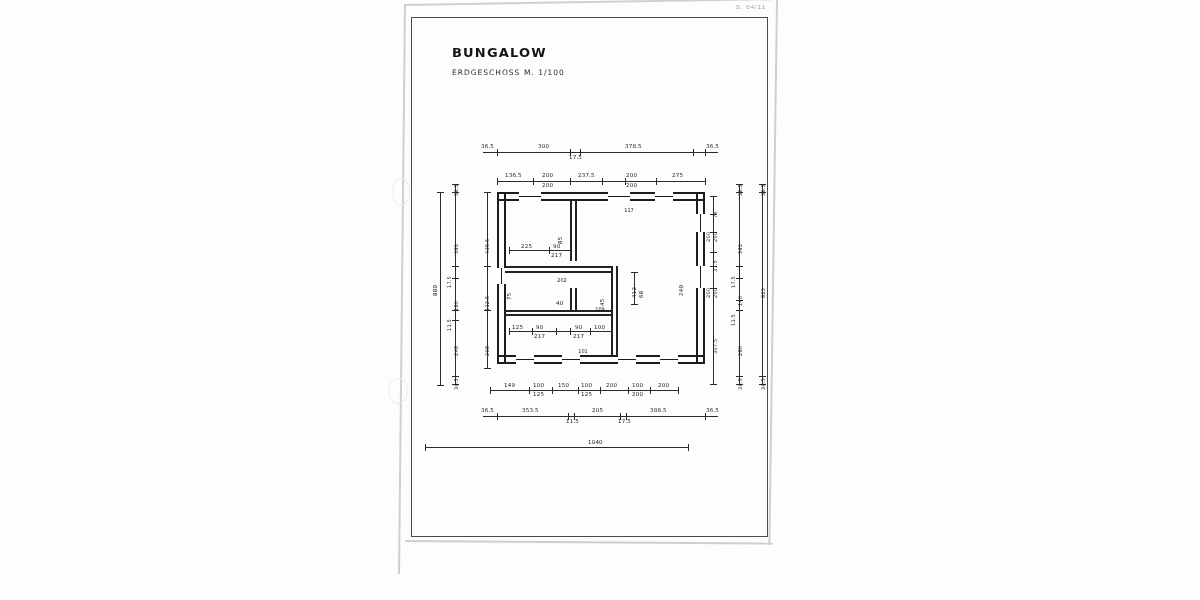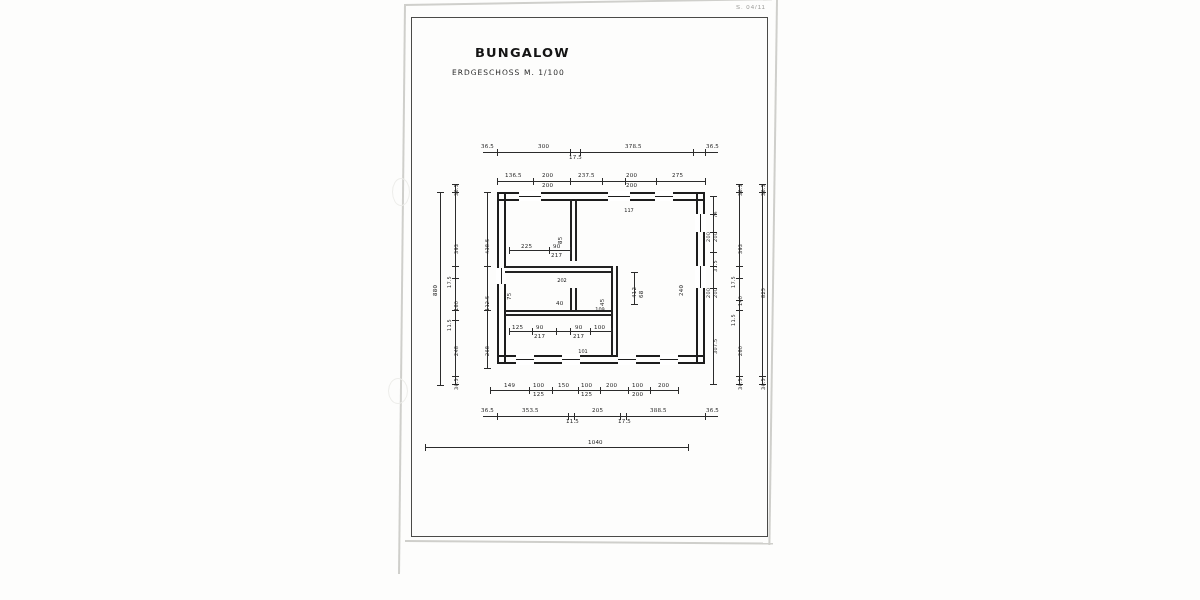--- a/index.html
+++ b/index.html
@@ -15,21 +15,21 @@
 
   .scan-head{position:absolute;font-size:6px;color:#9a9a97;letter-spacing:1px;
              white-space:nowrap;}
 
   
   .frame{position:absolute;border:1px solid #4a4a48;}
 
   
   .title{position:absolute;font-weight:bold;font-size:13px;letter-spacing:1.2px;
          color:#141414;white-space:nowrap;
-         font-family:"DejaVu Sans",sans-serif;margin-left:23px;}
+         font-family:"DejaVu Sans",sans-serif;}
   .subtitle{position:absolute;font-size:7.5px;letter-spacing:1px;color:#2a2a2a;
             white-space:nowrap;font-family:"DejaVu Sans",sans-serif;}
 
   
   .wall{position:absolute;background:#1c1c1c;}
   .wallthin{position:absolute;background:#222;}
 
   
   .dimline{position:absolute;background:#2b2b2b;height:1px;}
   .dimline-v{position:absolute;background:#2b2b2b;width:1px;}

